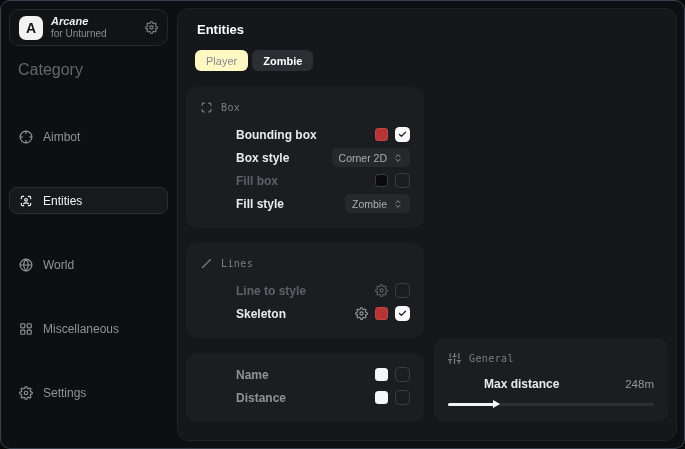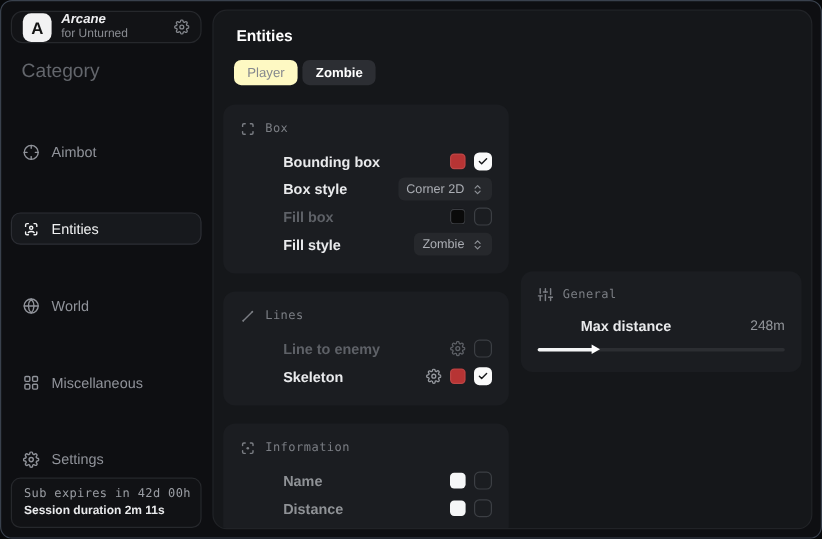--- a/index.html
+++ b/index.html
@@ -49,21 +49,21 @@
     padding:12px 8px; display:flex; flex-direction:column; overflow:hidden;
   }
   .page-title { font-size:13px; font-weight:bold; color:#fdfdfd; margin:1px 0 13px 11px; }
   .tabs { display:flex; gap:4px; margin:0 0 16px 9px; }
   .tab {
     height:21px; padding:0 11px; border:none; border-radius:6px;
     background:#fef9c3; color:#85888e; font-size:11px;
     font-family:"Liberation Sans", sans-serif; cursor:default;
   }
   .tab.active { background:#2c2e33; color:#ffffff; font-weight:bold; }
-  .grid { display:flex; gap:10px; align-items:center; }
+  .grid { display:flex; gap:10px; align-items:flex-end; }
   .col-left  { width:238px; flex-shrink:0; display:flex; flex-direction:column; gap:15px; }
   .col-right { flex:1; display:flex; flex-direction:column; gap:15px; }
   .panel { background:#1b1d21; border-radius:10px; padding:10px 14px 13px; width:100%; }
   .panel-head {
     display:flex; align-items:center; gap:8px; height:20px; margin-bottom:6px;
     color:#7b7e84; font-family:"DejaVu Sans Mono", monospace; font-size:10px; letter-spacing:.4px;
   }
   .panel-head .picon { display:flex; }
   .row { display:flex; align-items:center; justify-content:space-between; height:23px; }
   .lbl      { font-size:12px; font-weight:bold; color:#e9eaec;padding-left:36px; }
@@ -173,24 +173,20 @@
         <span class="nicon">
           <svg width="14" height="14" viewBox="0 0 24 24" fill="none" stroke="currentColor" stroke-width="2" stroke-linecap="round" stroke-linejoin="round">
               <circle cx="12" cy="12" r="3"></circle>
               <path d="M19.4 15a1.65 1.65 0 0 0 .33 1.82l.06.06a2 2 0 0 1 0 2.83 2 2 0 0 1-2.83 0l-.06-.06a1.65 1.65 0 0 0-1.82-.33 1.65 1.65 0 0 0-1 1.51V21a2 2 0 0 1-2 2 2 2 0 0 1-2-2v-.09A1.65 1.65 0 0 0 9 19.4a1.65 1.65 0 0 0-1.82.33l-.06.06a2 2 0 0 1-2.83 0 2 2 0 0 1 0-2.83l.06-.06a1.65 1.65 0 0 0 .33-1.82 1.65 1.65 0 0 0-1.51-1H3a2 2 0 0 1-2-2 2 2 0 0 1 2-2h.09A1.65 1.65 0 0 0 4.6 9a1.65 1.65 0 0 0-.33-1.82l-.06-.06a2 2 0 0 1 0-2.83 2 2 0 0 1 2.83 0l.06.06a1.65 1.65 0 0 0 1.82.33H9a1.65 1.65 0 0 0 1-1.51V3a2 2 0 0 1 2-2 2 2 0 0 1 2 2v.09a1.65 1.65 0 0 0 1 1.51 1.65 1.65 0 0 0 1.82-.33l.06-.06a2 2 0 0 1 2.83 0 2 2 0 0 1 0 2.83l-.06.06a1.65 1.65 0 0 0-.33 1.82V9a1.65 1.65 0 0 0 1.51 1H21a2 2 0 0 1 2 2 2 2 0 0 1-2 2h-.09a1.65 1.65 0 0 0-1.51 1z"></path>
             </svg>
         </span>
         <span>Settings</span>
       </div>
     </nav>
 
-    <div class="sub-card">
-      <div class="sub-line">Sub expires in 42d 00h</div>
-      <div class="sess-line">Session duration 2m 11s</div>
-    </div>
   </aside>
 
   <main class="content">
     <h1 class="page-title">Entities</h1>
 
     <div class="tabs">
       <button class="tab">Player</button>
       <button class="tab active">Zombie</button>
     </div>
 
@@ -258,21 +254,21 @@
             <span class="picon">
               <svg width="13" height="13" viewBox="0 0 24 24" fill="none" stroke="currentColor" stroke-width="2.2" stroke-linecap="round">
                   <path d="M5 19 19 5"></path>
                   <circle cx="5" cy="19" r="1.4" fill="currentColor" stroke="none"></circle>
                   <circle cx="19" cy="5" r="1.4" fill="currentColor" stroke="none"></circle>
                 </svg>
             </span>
             <span>Lines</span>
           </div>
           <div class="row">
-            <span class="lbl dim">Line to enemy</span>
+            <span class="lbl dim">Line to style</span>
             <span class="controls">
               <span class="rowgear">
                 <svg width="13" height="13" viewBox="0 0 24 24" fill="none" stroke="currentColor" stroke-width="2" stroke-linecap="round" stroke-linejoin="round">
                     <circle cx="12" cy="12" r="3"></circle>
                     <path d="M19.4 15a1.65 1.65 0 0 0 .33 1.82l.06.06a2 2 0 0 1 0 2.83 2 2 0 0 1-2.83 0l-.06-.06a1.65 1.65 0 0 0-1.82-.33 1.65 1.65 0 0 0-1 1.51V21a2 2 0 0 1-2 2 2 2 0 0 1-2-2v-.09A1.65 1.65 0 0 0 9 19.4a1.65 1.65 0 0 0-1.82.33l-.06.06a2 2 0 0 1-2.83 0 2 2 0 0 1 0-2.83l.06-.06a1.65 1.65 0 0 0 .33-1.82 1.65 1.65 0 0 0-1.51-1H3a2 2 0 0 1-2-2 2 2 0 0 1 2-2h.09A1.65 1.65 0 0 0 4.6 9a1.65 1.65 0 0 0-.33-1.82l-.06-.06a2 2 0 0 1 0-2.83 2 2 0 0 1 2.83 0l.06.06a1.65 1.65 0 0 0 1.82.33H9a1.65 1.65 0 0 0 1-1.51V3a2 2 0 0 1 2-2 2 2 0 0 1 2 2v.09a1.65 1.65 0 0 0 1 1.51 1.65 1.65 0 0 0 1.82-.33l.06-.06a2 2 0 0 1 2.83 0 2 2 0 0 1 0 2.83l-.06.06a1.65 1.65 0 0 0-.33 1.82V9a1.65 1.65 0 0 0 1.51 1H21a2 2 0 0 1 2 2 2 2 0 0 1-2 2h-.09a1.65 1.65 0 0 0-1.51 1z"></path>
                   </svg>
               </span>
               <span class="checkbox"></span>
             </span>
           </div>
@@ -289,32 +285,20 @@
               <span class="checkbox checked">
                 <svg width="9" height="9" viewBox="0 0 24 24" fill="none" stroke="#17181a" stroke-width="3.2" stroke-linecap="round" stroke-linejoin="round">
                     <path d="M20 6 9 17l-5-5"></path>
                   </svg>
               </span>
             </span>
           </div>
         </section>
 
         <section class="panel">
-          <div class="panel-head">
-            <span class="picon">
-              <svg width="13" height="13" viewBox="0 0 24 24" fill="none" stroke="currentColor" stroke-width="2.2" stroke-linecap="round" stroke-linejoin="round">
-                  <path d="M4 8V6a2 2 0 0 1 2-2h2"></path>
-                  <path d="M16 4h2a2 2 0 0 1 2 2v2"></path>
-                  <path d="M20 16v2a2 2 0 0 1-2 2h-2"></path>
-                  <path d="M8 20H6a2 2 0 0 1-2-2v-2"></path>
-                  <circle cx="12" cy="12" r="2" fill="currentColor" stroke="none"></circle>
-                </svg>
-            </span>
-            <span>Information</span>
-          </div>
           <div class="row">
             <span class="lbl mid">Name</span>
             <span class="controls">
               <span class="swatch" style="background: rgb(245, 246, 247);"></span>
               <span class="checkbox"></span>
             </span>
           </div>
           <div class="row">
             <span class="lbl mid">Distance</span>
             <span class="controls">

